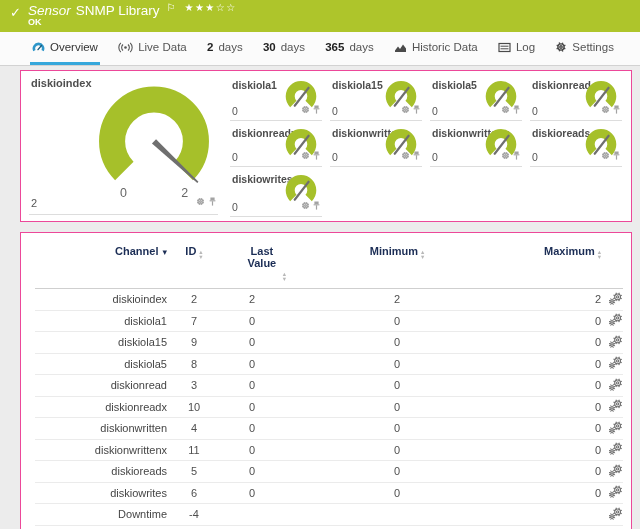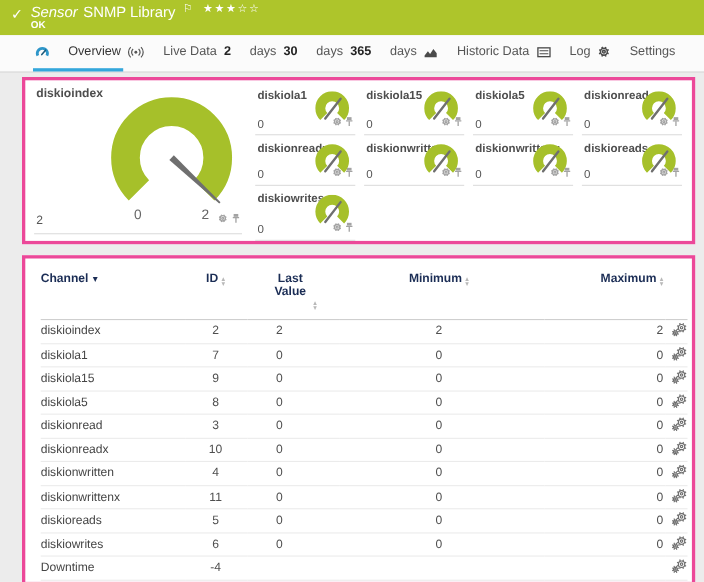--- a/index.html
+++ b/index.html
@@ -11,27 +11,27 @@
   .check{font-size:13px;font-weight:bold;margin:2px 7px 0 0}
   .titleline{display:flex;align-items:baseline}
   .kind{font-style:italic;font-size:13.5px}
   .ttl{font-size:13.5px;margin-left:5px}
   .flag{font-size:10px;margin-left:7px;position:relative;top:-4px}
   .stars{font-size:10px;margin-left:9px;position:relative;top:-4px;letter-spacing:1.5px}
   .status{font-size:9px;font-weight:bold;margin:-1px 0 0 0}
 
   
   .tabbar{height:34px;background:#fbfbfb;border-bottom:1px solid #d2d2d2;display:flex;justify-content:space-between;align-items:stretch;padding:0 24px 0 30px}
-  .tab{display:flex;align-items:center;gap:17px;font-size:11.5px;color:#555;border-bottom:3px solid transparent;padding:0 2px;cursor:pointer;white-space:nowrap}
+  .tab{display:flex;align-items:center;gap:5px;font-size:11.5px;color:#555;border-bottom:3px solid transparent;padding:0 2px;cursor:pointer;white-space:nowrap}
   .tab.active{border-bottom-color:#35a7db;color:#333}
   .tnum{color:#222;font-weight:bold}
   .ticon{display:inline-flex;align-items:center}
 
   
-  .panel{background:#fff;border:3px solid #ec4899;margin:0 8px 0 20px}
+  .panel{background:#fff;border:1px solid #ec4899;margin:0 8px 0 20px}
 
   
   .gauges{margin-top:4px;height:152px;display:flex;padding-top:2px}
   .bigcell{flex:0 0 189px;margin:0 8px 6px 8px;border-bottom:1px solid #ddd;position:relative}
   .gtitle{position:absolute;top:4px;left:2px;font-size:11px;font-weight:bold;color:#4e4e4e}
   .bigsvg{position:absolute;left:40px;top:12px}
   .gval{position:absolute;left:2px;bottom:5px;font-size:11px;color:#555}
   .gicons{position:absolute;right:2px;bottom:4px;display:flex;gap:4px;align-items:center}
   .smallgrid{flex:1;display:grid;grid-template-columns:repeat(4,1fr);grid-template-rows:48px 46px 50px;padding-right:5px}
   .gcell{position:relative;margin:0 4px;border-bottom:1px solid #ddd}
@@ -39,21 +39,21 @@
   .gctitle{position:absolute;top:6px;left:2px;font-size:10.5px;font-weight:bold;color:#4e4e4e;white-space:nowrap}
   .gcsvg{position:absolute;right:0;top:8px}
   .gcval{position:absolute;left:2px;bottom:3px;font-size:10.5px;color:#555}
   .gcicons{position:absolute;right:2px;bottom:2px;display:flex;gap:3px;align-items:center}
 
   
   .tablepanel{margin-top:10px;min-height:300px;padding:12px 8px 0 14px}
   table{width:100%;border-collapse:collapse;table-layout:fixed}
   th{font-size:11px;color:#1b2d55;font-weight:bold;vertical-align:top;padding-bottom:7px;border-bottom:1px solid #cfcfcf}
   td{font-size:11px;color:#4f4f4f;height:21.5px;border-bottom:1px solid #ebebeb;vertical-align:middle}
-  .c-ch{text-align:left}
+  .c-ch{text-align:right}
   td.c-ch{color:#454545}
   th.c-id,td.c-id{text-align:center;padding-right:2px}
   th.c-last{text-align:center}
   td.c-last{text-align:left;padding-left:26px}
   th.c-min,td.c-min{text-align:center;padding-right:6px}
   th.c-max,td.c-max{text-align:right;padding-right:2px}
   td.c-set,th.c-set{text-align:right}
   .sort{display:inline-flex;flex-direction:column;font-size:6.5px;line-height:4.5px;color:#b8b8b8;margin-left:3px;vertical-align:1px}
   .caret{color:#1b2d55;font-size:9px;margin-left:4px}
   .lastlbl{display:inline-block;max-width:36px;text-align:center}

